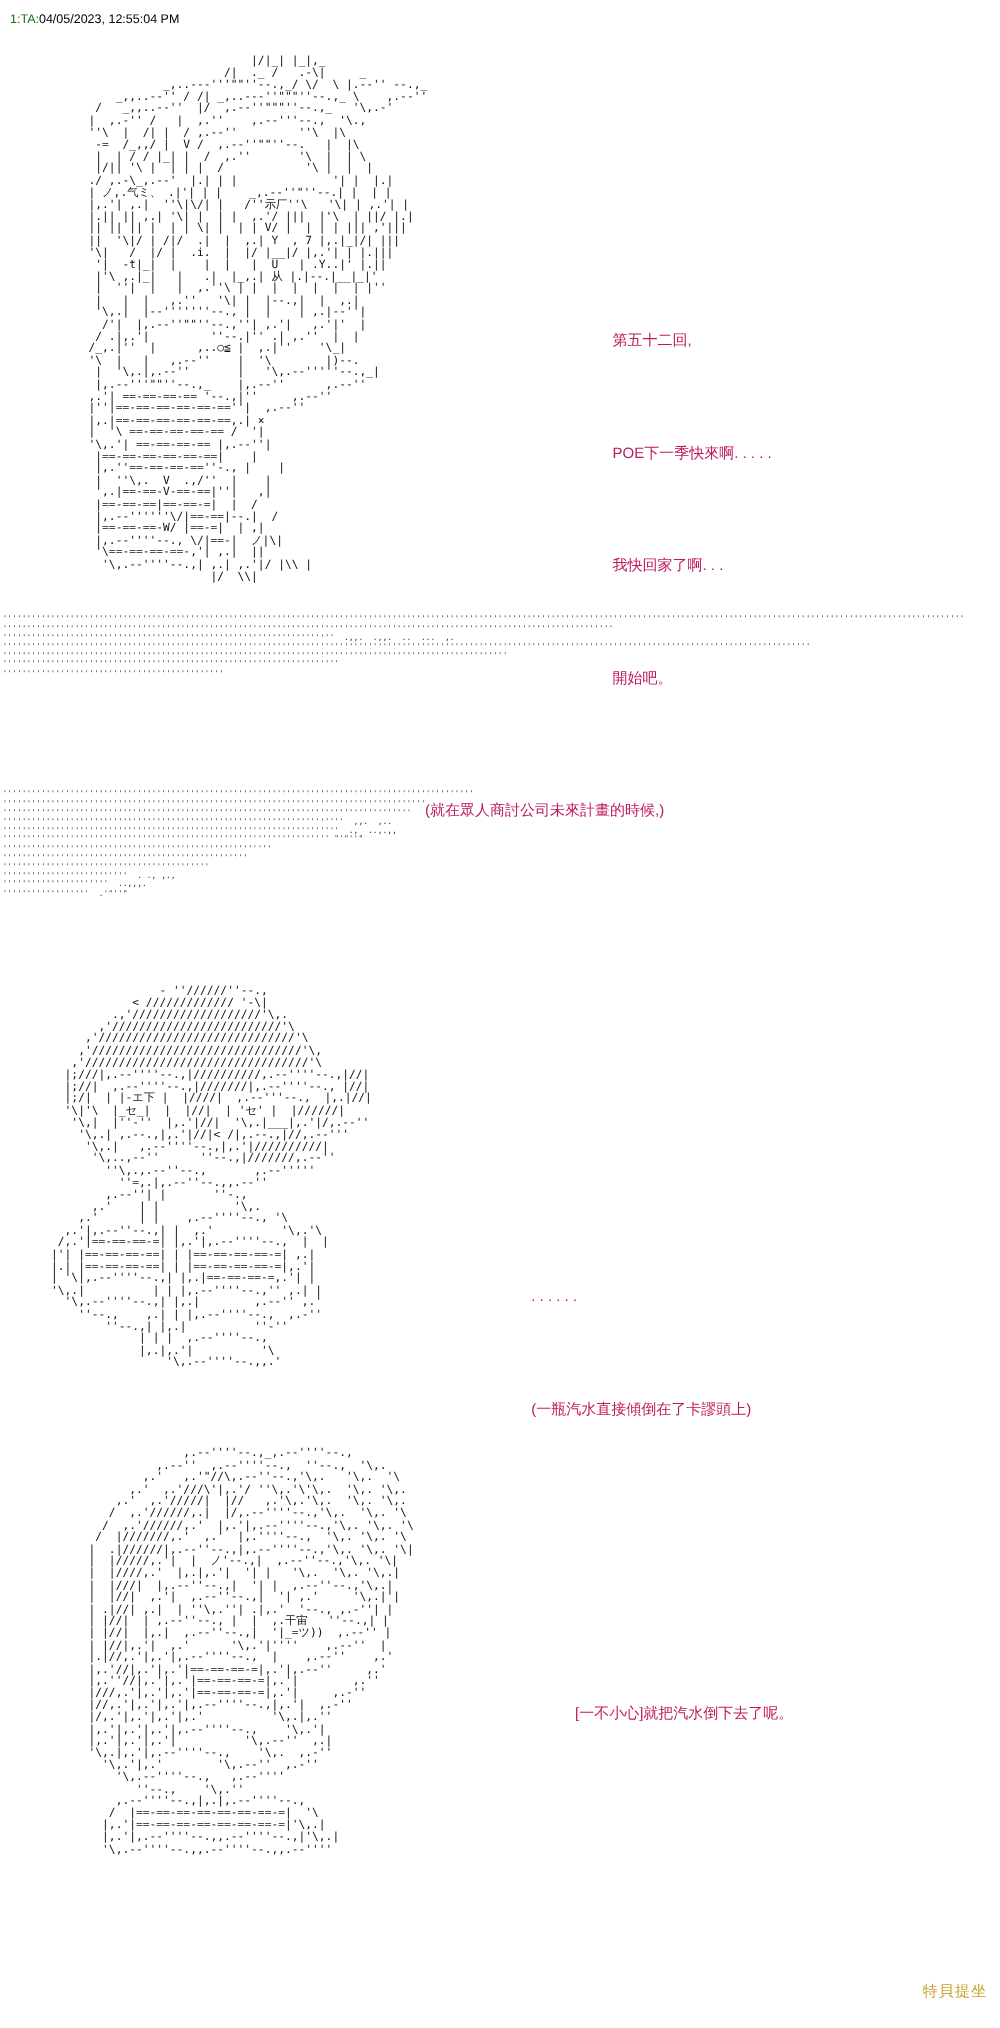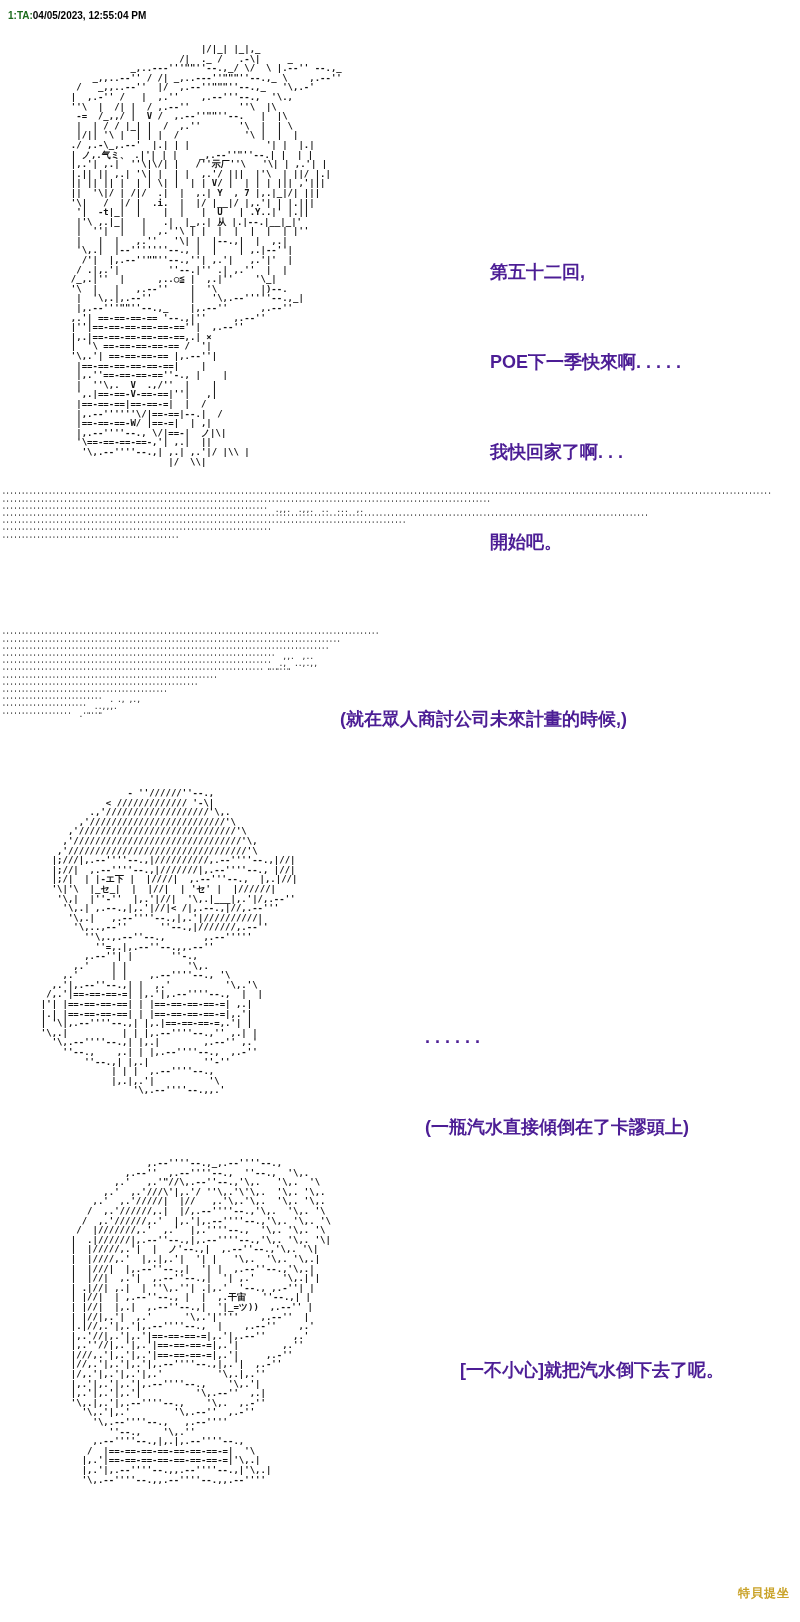--- a/index.html
+++ b/index.html
@@ -12,21 +12,20 @@
     min-height: 1622px;
     position: relative;
     font-family: "Liberation Sans", sans-serif;
     color: #000000;
   }
   .page {
     position: relative;
     width: 800px;
     height: 1622px;
     overflow: hidden;
-    font-weight: bold;
   }
   .header-line {
     position: absolute;
     top: 10px;
     left: 8px;
     font-size: 10px;
     line-height: 12px;
     white-space: nowrap;
     font-family: "Liberation Sans", sans-serif;
   }
@@ -46,23 +45,23 @@
     color: #111111;
   }
   .aa.small {
     font-size: 6.4px;
     line-height: 7.2px;
     color: #333333;
   }
   .dialog {
     position: absolute;
     font-family: "Liberation Sans", sans-serif;
-    font-size: 18px;
+    font-size: 12px;
     line-height: 30px;
-    color: #4c1d95;
+    color: #be185d;
     white-space: pre;
   }
   .watermark {
     position: absolute;
     right: 10px;
     bottom: 20px;
     font-size: 12px;
     color: #c9a227;
     font-family: "Liberation Sans", sans-serif;
     letter-spacing: 1px;
@@ -211,21 +210,21 @@
     |,.'|,.-‐''''‐-.,,.-‐''''‐-.,|'\,.|
     '\,.-‐''''‐-.,,.-‐''''‐-.,,.-‐''''</pre>
 
   <div class="dialog" style="top:197px; left:490px;">
     <div>第五十二回,</div>
     <div>POE下一季快來啊. . . . .</div>
     <div>我快回家了啊. . .</div>
     <div>開始吧。</div>
   </div>
 
-  <div class="dialog" style="top:644px; left:340px;">
+  <div class="dialog" style="top:573px; left:340px;">
     <div><span>(就在眾人商討公司未來計畫的時候,)</span></div>
   </div>
 
   <div class="dialog" style="top:962px; left:425px;">
     <div>. . . . . .</div>
     <div>(一瓶汽水直接傾倒在了卡謬頭上)</div>
   </div>
 
   <div class="dialog" style="top:1295px; left:460px;">
     <div>[一不小心]就把汽水倒下去了呢。</div>

